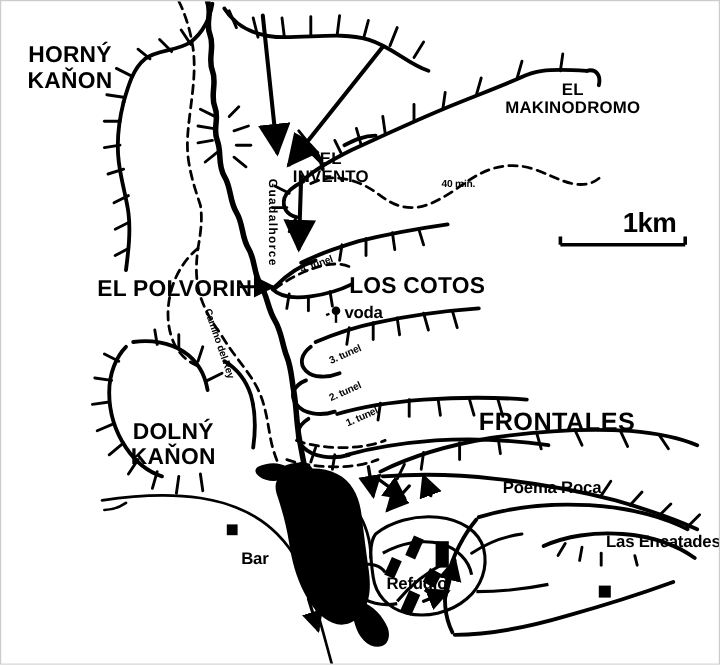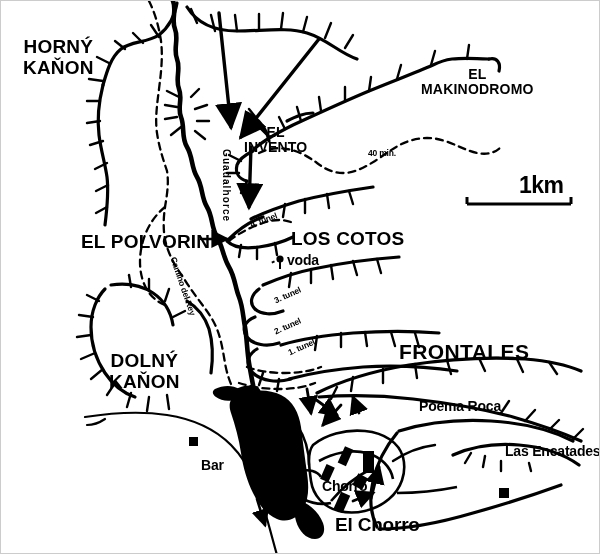--- a/index.html
+++ b/index.html
@@ -394,22 +394,21 @@
   <div class="lbl lbl-tiny rot-t3" style="left:272px; top:296px;">3. tunel</div>
 
   <div class="lbl lbl-tiny rot-t2" style="left:272px; top:327px;">2. tunel</div>
 
   <div class="lbl lbl-tiny rot-t1" style="left:286px; top:348px;">1. tunel</div>
 
   <div class="lbl lbl-small" style="left:418px; top:398px;text-align:center;">Poema Roca</div>
 
   <div class="lbl lbl-small" style="left:504px; top:443px;">Las Encatades</div>
 
-  <div class="lbl lbl-small" style="left:321px; top:478px;">Chorro</div>
-
-  <div class="lbl" style="left:334px; top:514px; font-size:19px; font-weight:bold;">El Chorro</div>
+  <div class="lbl lbl-small" style="left:321px; top:478px;">Refugio</div>
+
 
   <div class="lbl lbl-small" style="left:200px; top:437px;margin-top:20px;">Bar</div>
 
 
   <div class="lbl lbl-scale" style="left:518px; top:172px;">1km</div>
 
 </div>
 
 </body></html>

